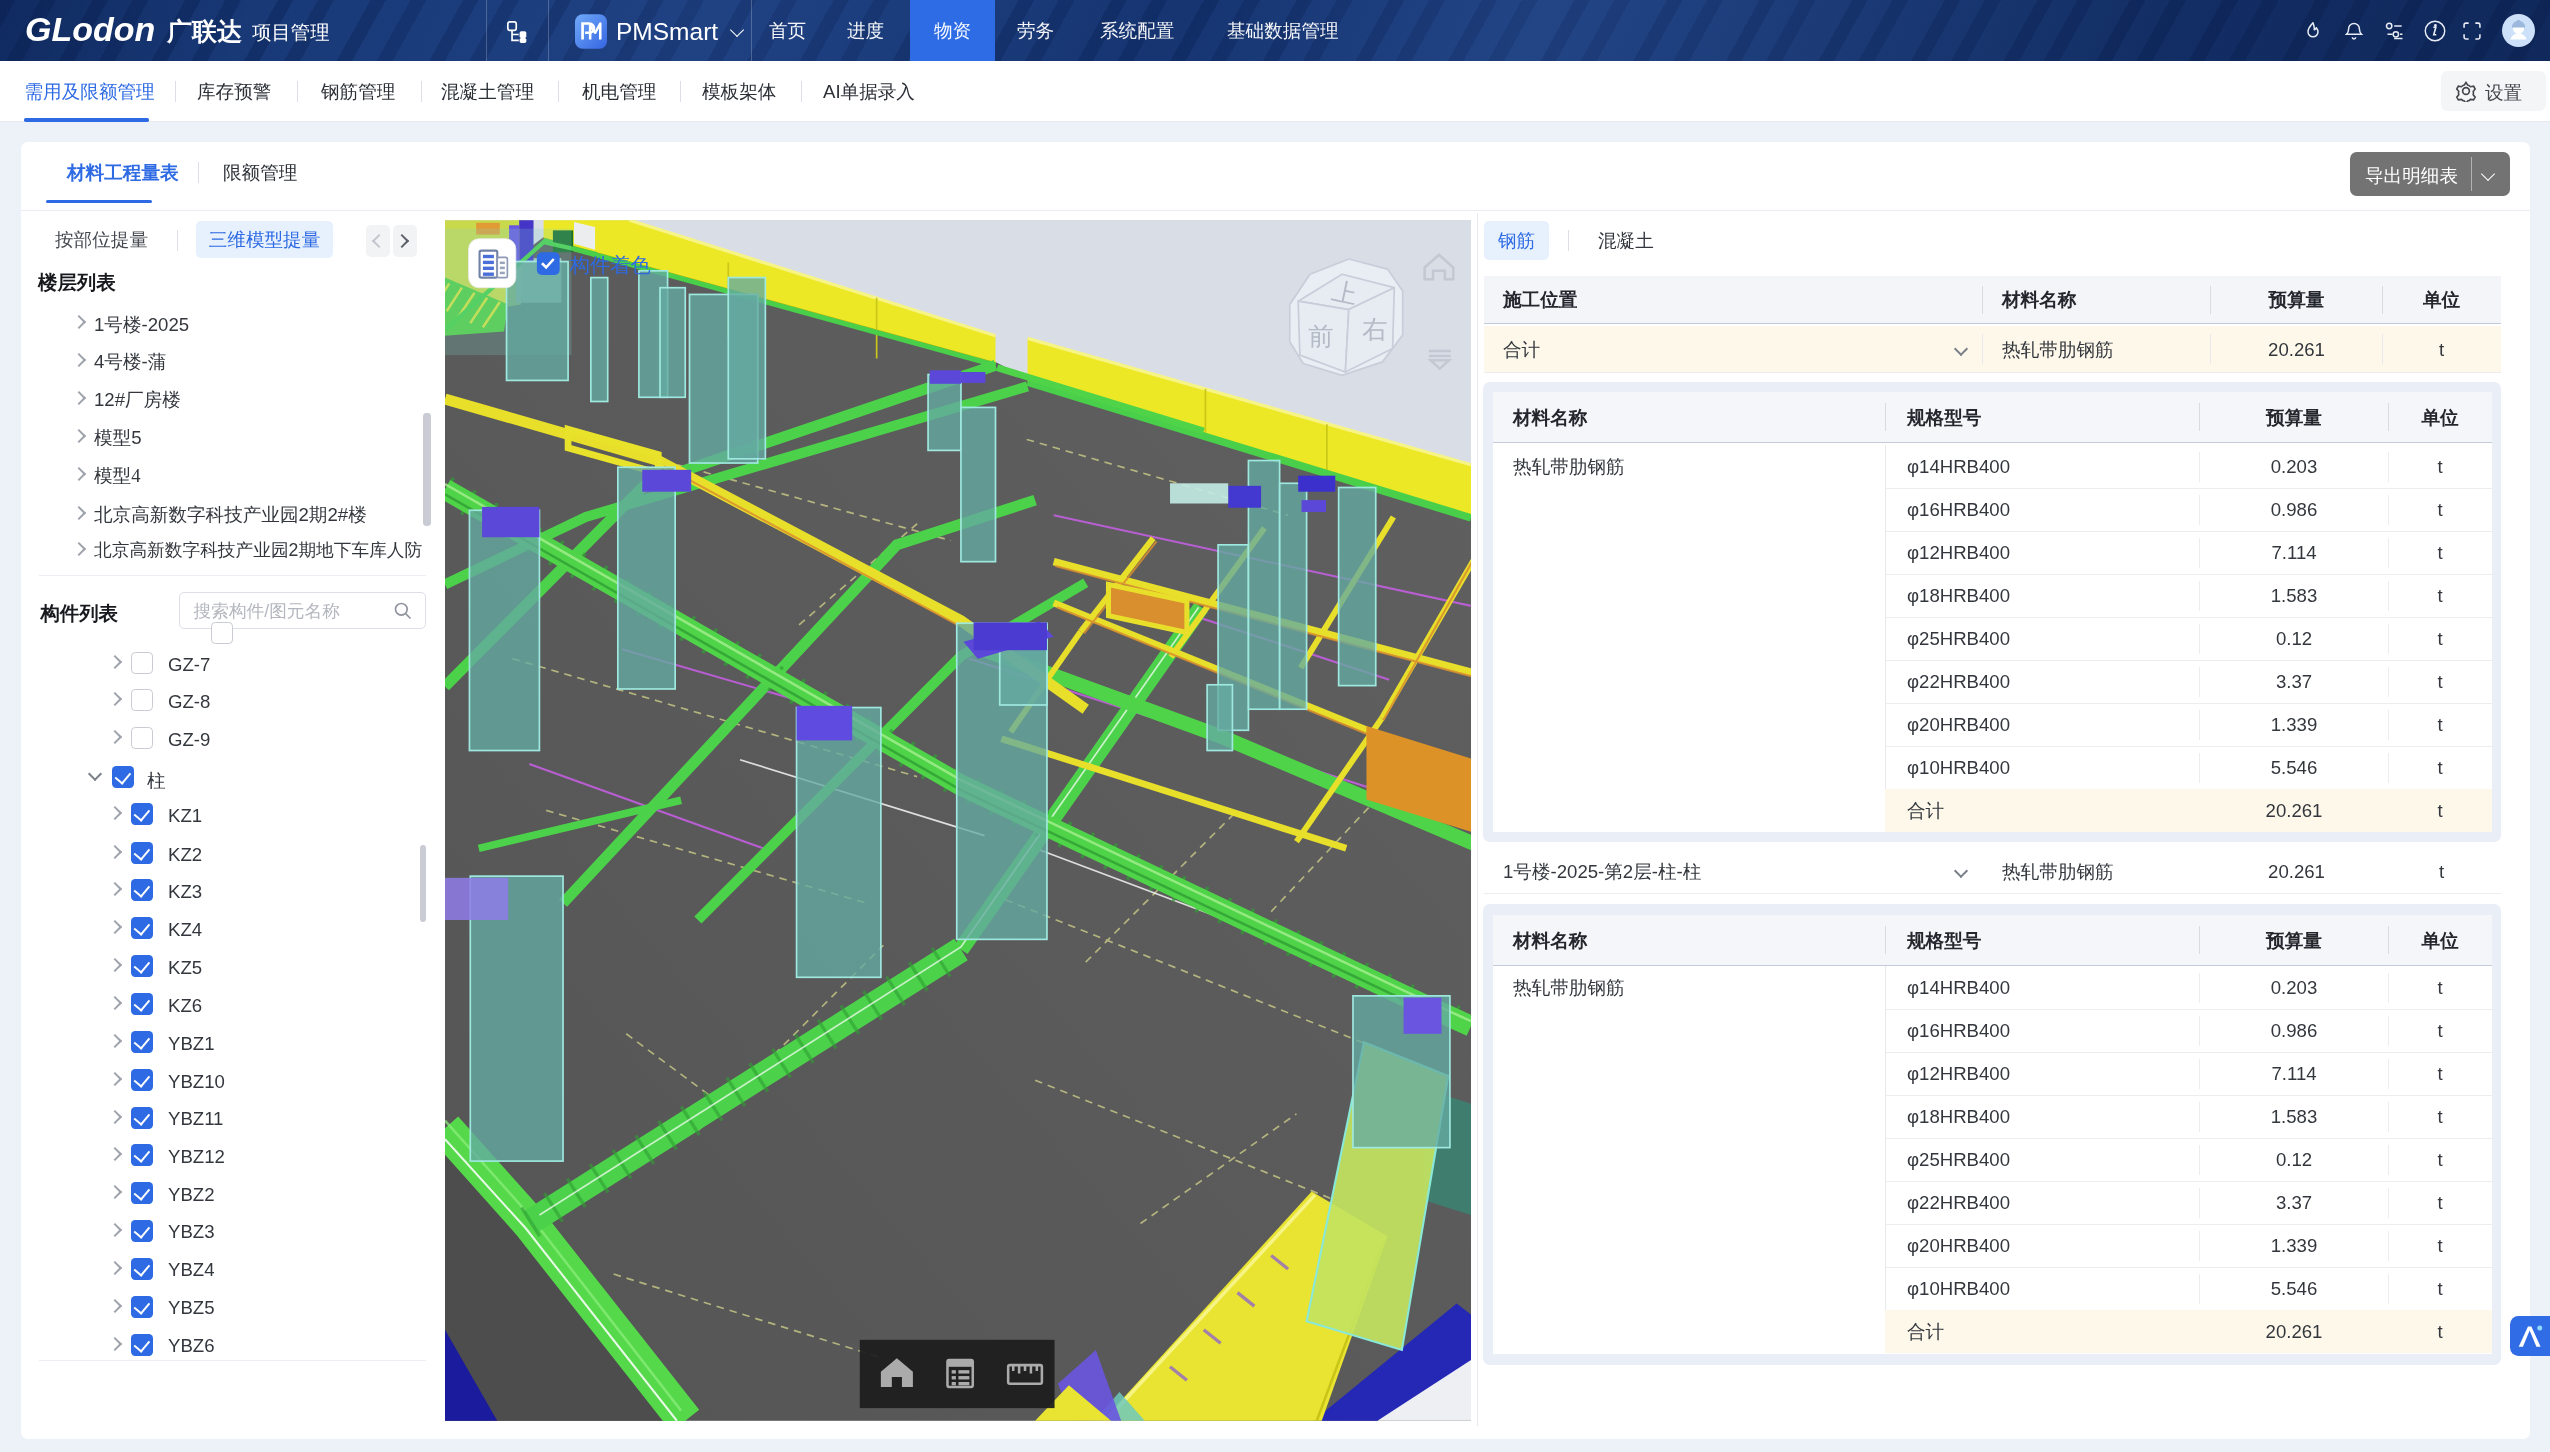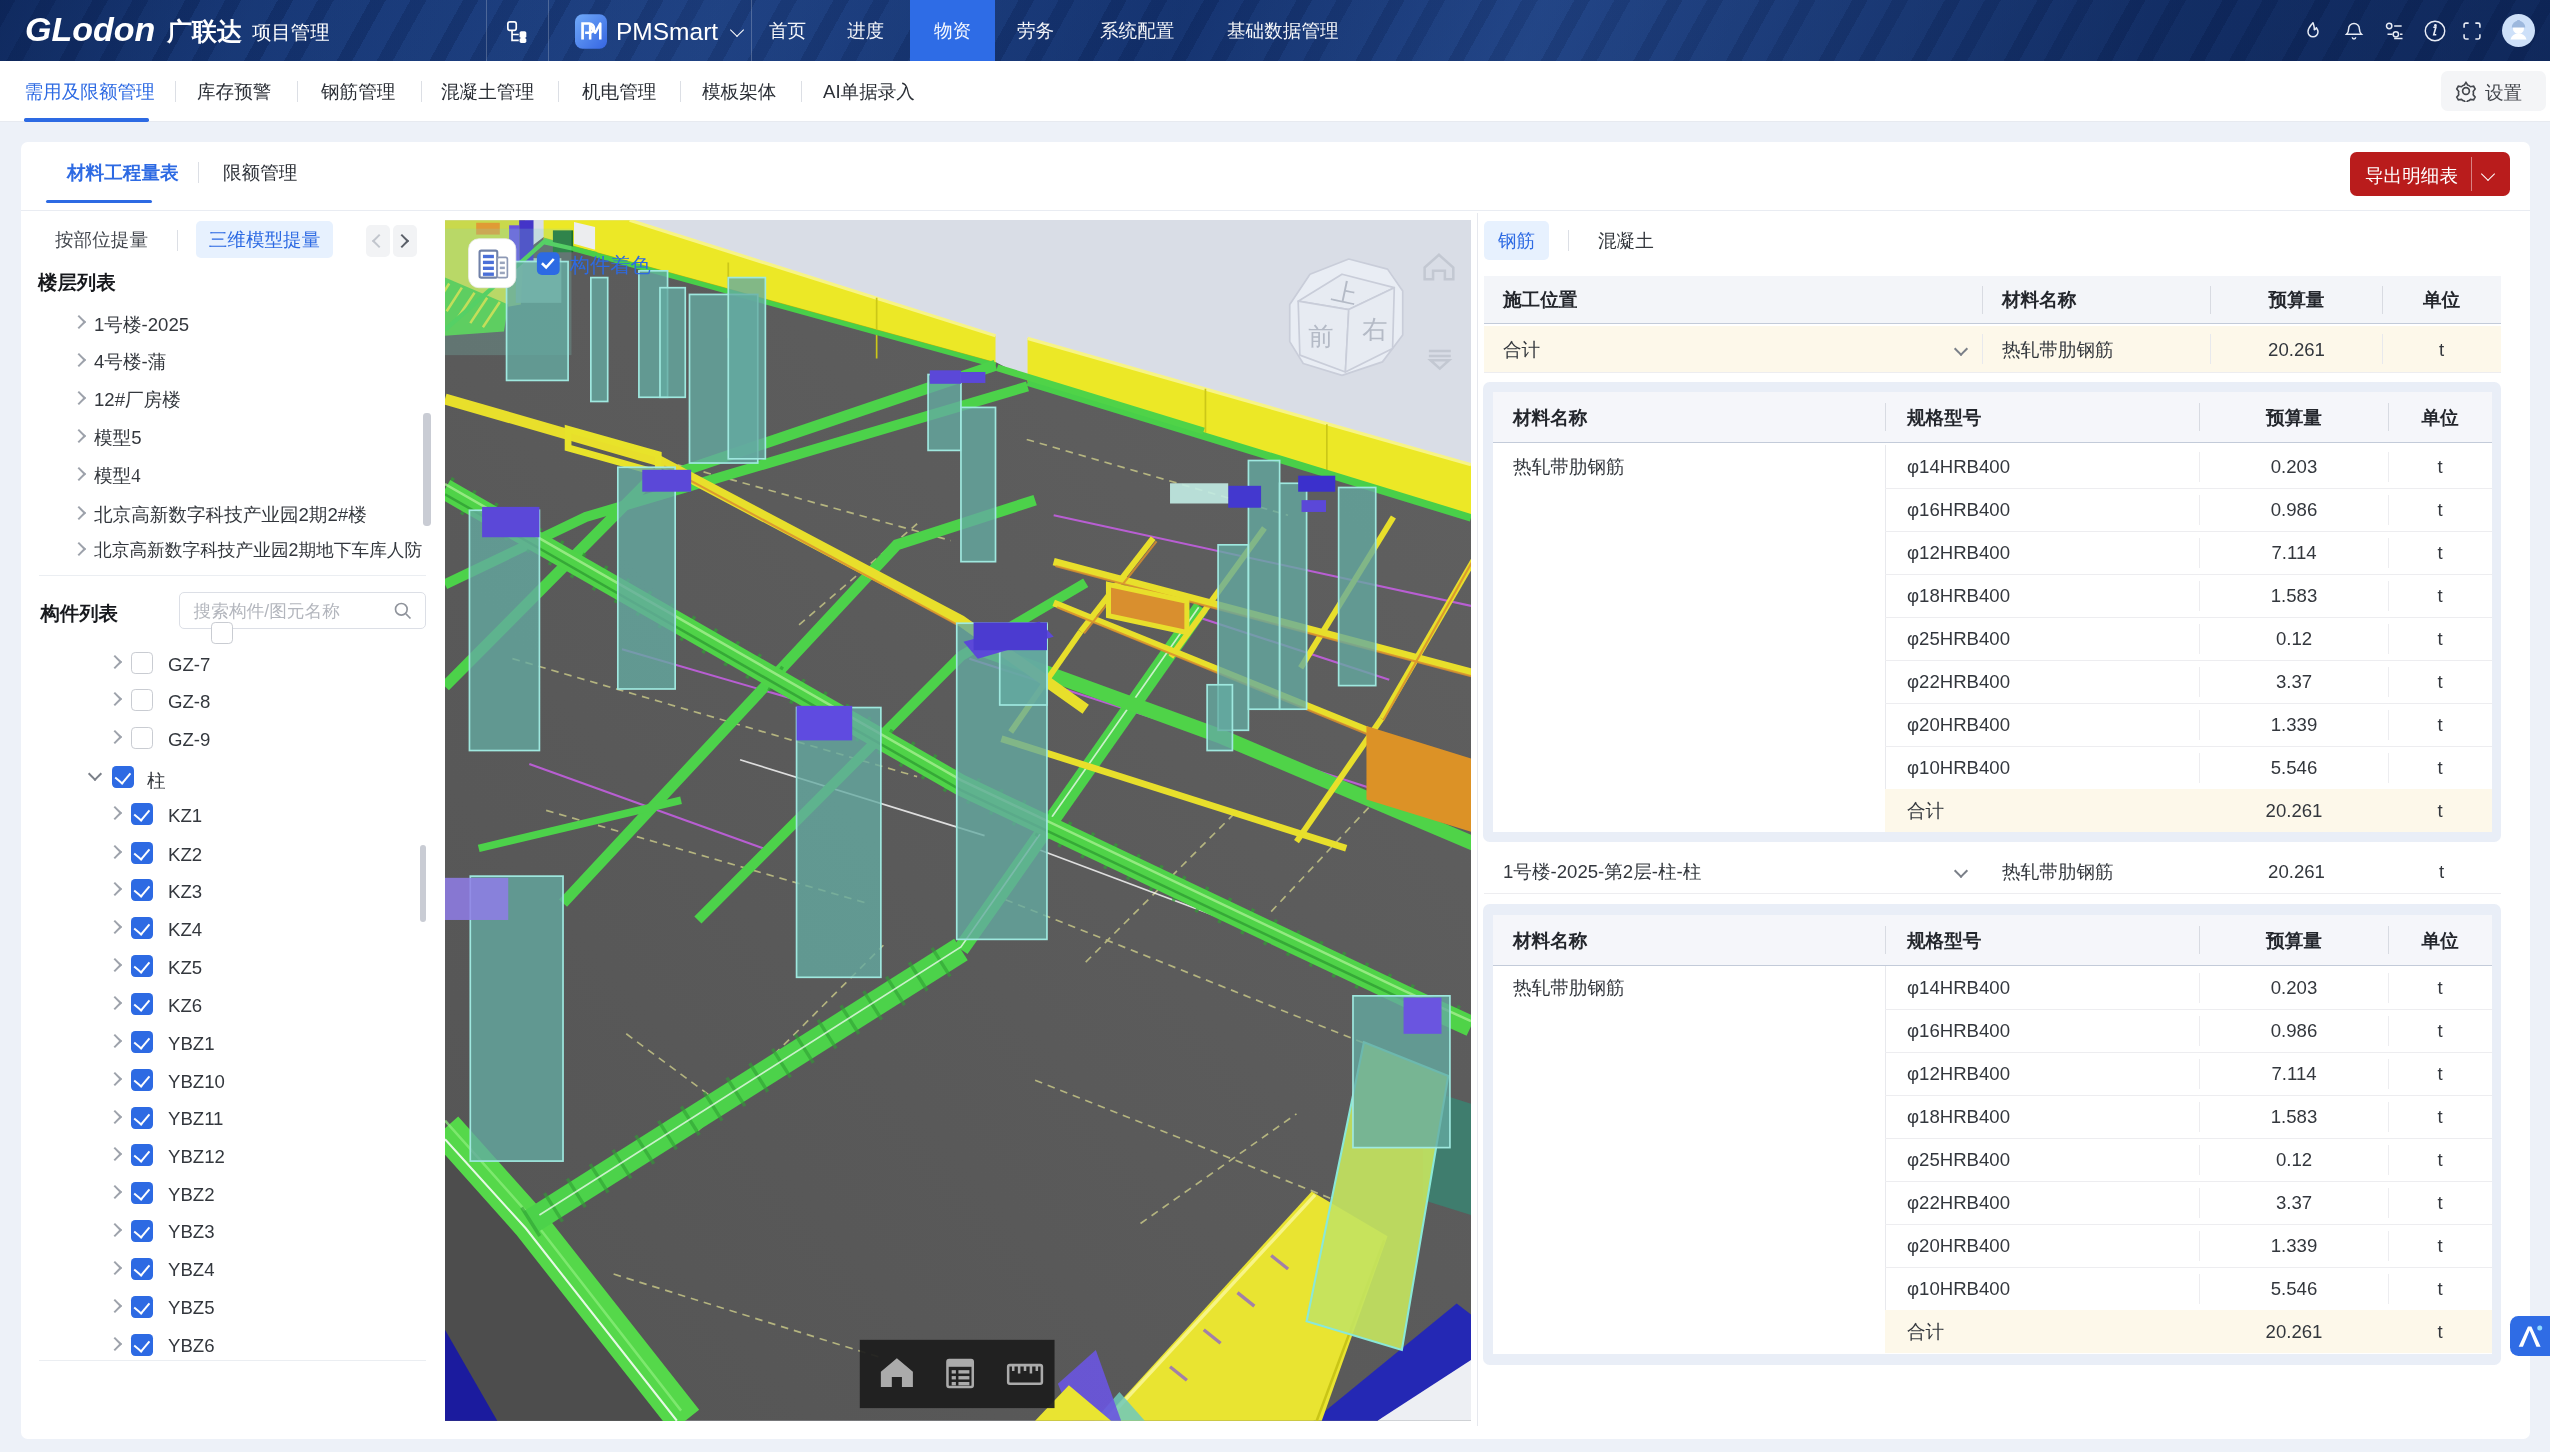--- a/index.html
+++ b/index.html
@@ -26,21 +26,21 @@
 #subnav .act { color:#2d6ae3; }
 #subnav .underline { position:absolute; left:23.6px; top:57px; width:125px; height:4.2px; background:#2d6ae3; border-radius:1.7px; }
 #setbtn { position:absolute; left:2441px; top:10px; width:105px; height:40px; background:#f4f5f7; border-radius:6.7px; color:#43474d; font-size:18.6px; }
 
 
 #card { position:absolute; left:21px; top:142px; width:2509px; height:1297px; background:#fff; border-radius:6.7px; overflow:hidden; }
 #cardtabs { position:absolute; left:0; top:0; width:2509px; height:69px; border-bottom:0.8px solid #e9ecf2; }
 .ctab { position:absolute; top:0; height:62px; line-height:62px; font-size:18.6px; color:#2b2f36; white-space:nowrap; }
 #cardtabs .act { color:#2d6ae3; font-weight:bold; }
 #cardtabs .cunder { position:absolute; left:24.5px; top:58px; width:106px; height:3.4px; background:#2d6ae3; border-radius:1.7px; }
-#exportbtn { position:absolute; left:2329px; top:10px; width:160px; height:44px; background:#b91c1c; border-radius:6.7px; color:#fff; font-size:18.6px; }
+#exportbtn { position:absolute; left:2329px; top:10px; width:160px; height:44px; background:#737373; border-radius:6.7px; color:#fff; font-size:18.6px; }
 
 
 .ltxt { position:absolute; font-size:18.6px; color:#44484f; white-space:nowrap; }
 .lh { position:absolute; font-size:19.4px; font-weight:bold; color:#17191d; white-space:nowrap; }
 .pill { position:absolute; background:#e7f1fe; color:#2d6ae3; border-radius:5px; font-size:18.6px; text-align:center; }
 .arrbtn { position:absolute; width:23.6px; height:32px; background:#f2f3f5; border-radius:5px; }
 .chev { position:absolute; width:10px; height:10px; border-right:2.1px solid #9da2ab; border-bottom:2.1px solid #9da2ab; }
 .chev.r { transform:rotate(-45deg); }
 .chev.d { transform:rotate(45deg); border-color:#7a7f88; }
 .titem { position:absolute; font-size:18.6px; color:#33373d; white-space:nowrap; }

